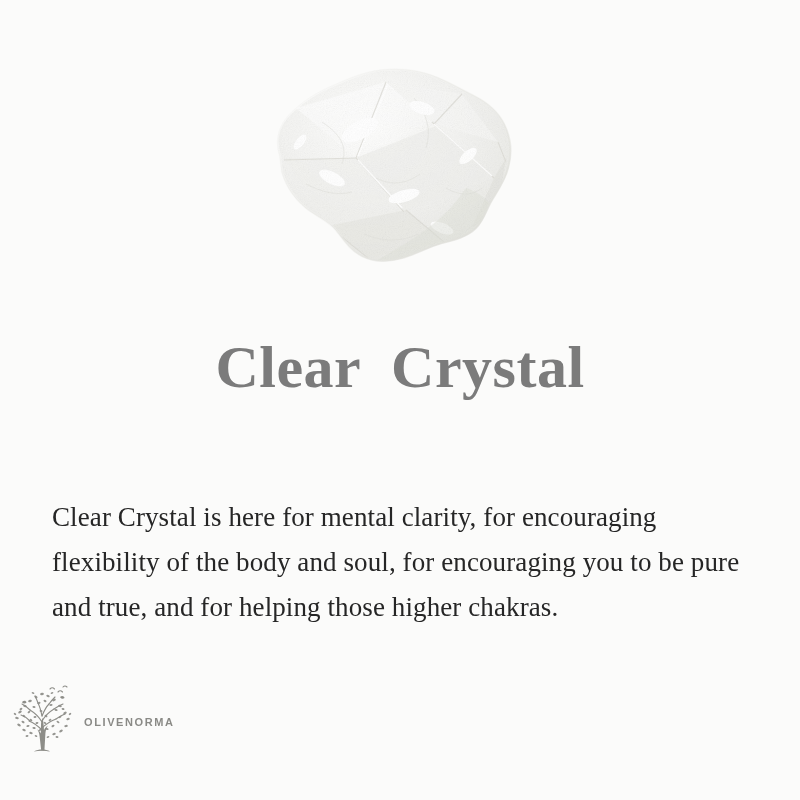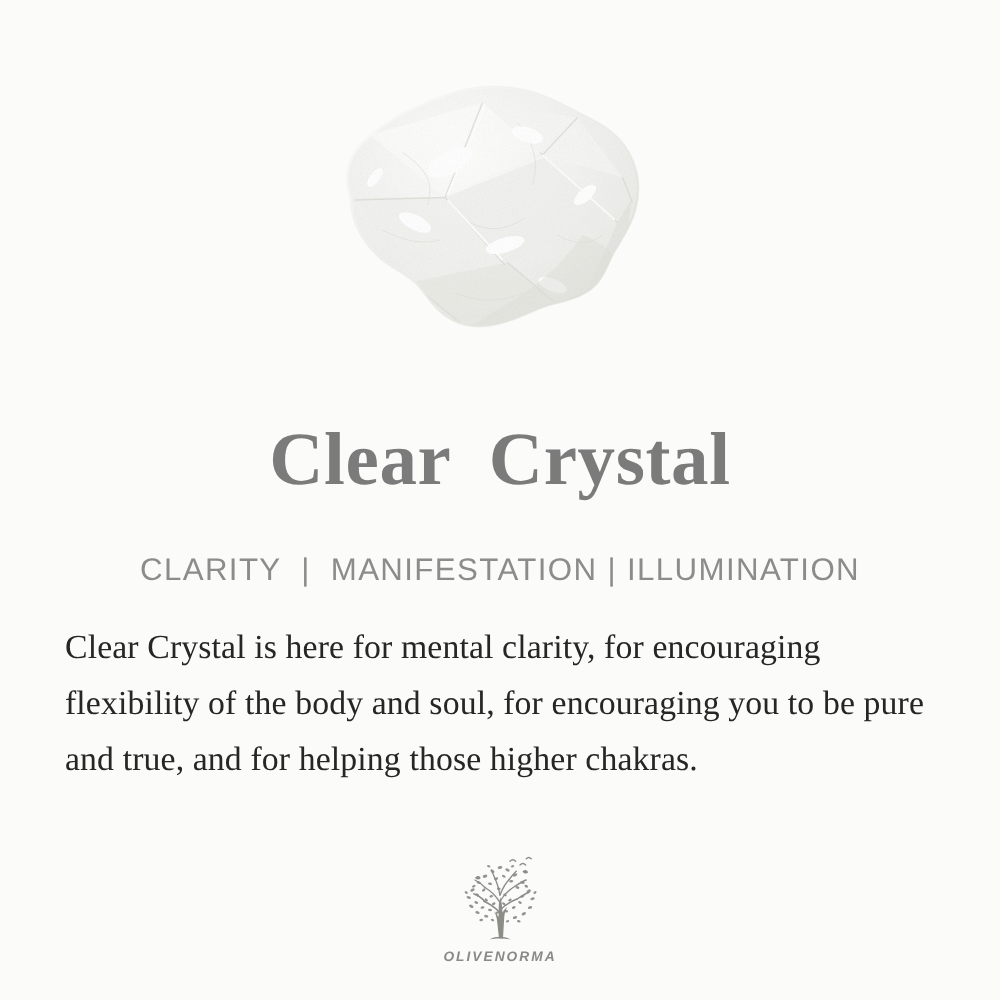--- a/index.html
+++ b/index.html
@@ -90,23 +90,22 @@
     letter-spacing: 0.1px;
   }
 
   
   .brand {
     position: absolute;
     left: 0;
     top: 684px;
     width: 800px;
     display: flex;
-    flex-direction: column;
+    flex-direction: row;
     align-items: center;
-    font-style: italic;
   }
   .brand-mark {
     display: block;
     width: 84px;
     height: 74px;
   }
   .brand-name {
     margin-top: 2px;
     font-family: "Liberation Sans", sans-serif;
     font-size: 11px;
@@ -252,21 +251,20 @@
                  C114,212 108,202 100,192
                  C92,182 80,178 70,170
                  C58,160 50,148 46,134
                  Z" fill="none" stroke="url(#gEdge)" stroke-width="2.2"></path>
       </svg>
     </div>
   </div>
 
   <div class="title">Clear  Crystal</div>
 
-  <div class="subtitle">CLARITY  |  MANIFESTATION | ILLUMINATION</div>
 
   <div class="body-copy">Clear Crystal is here for mental clarity, for encouraging flexibility of the body and soul, for encouraging you to be pure and true, and for helping those higher chakras.</div>
 
   <div class="brand">
     <svg class="brand-mark" viewBox="0 0 84 74" xmlns="http://www.w3.org/2000/svg">
       <g fill="#8d8d88">
 
         <path d="M41.2,66.6 L39.6,52.2 C39.3,49.6 38.6,47.4 37.3,45.2
                  C38.9,46.4 40.0,47.8 40.8,49.6 L41.0,41.0
                  C41.0,38.4 41.6,36.0 42.8,33.8

